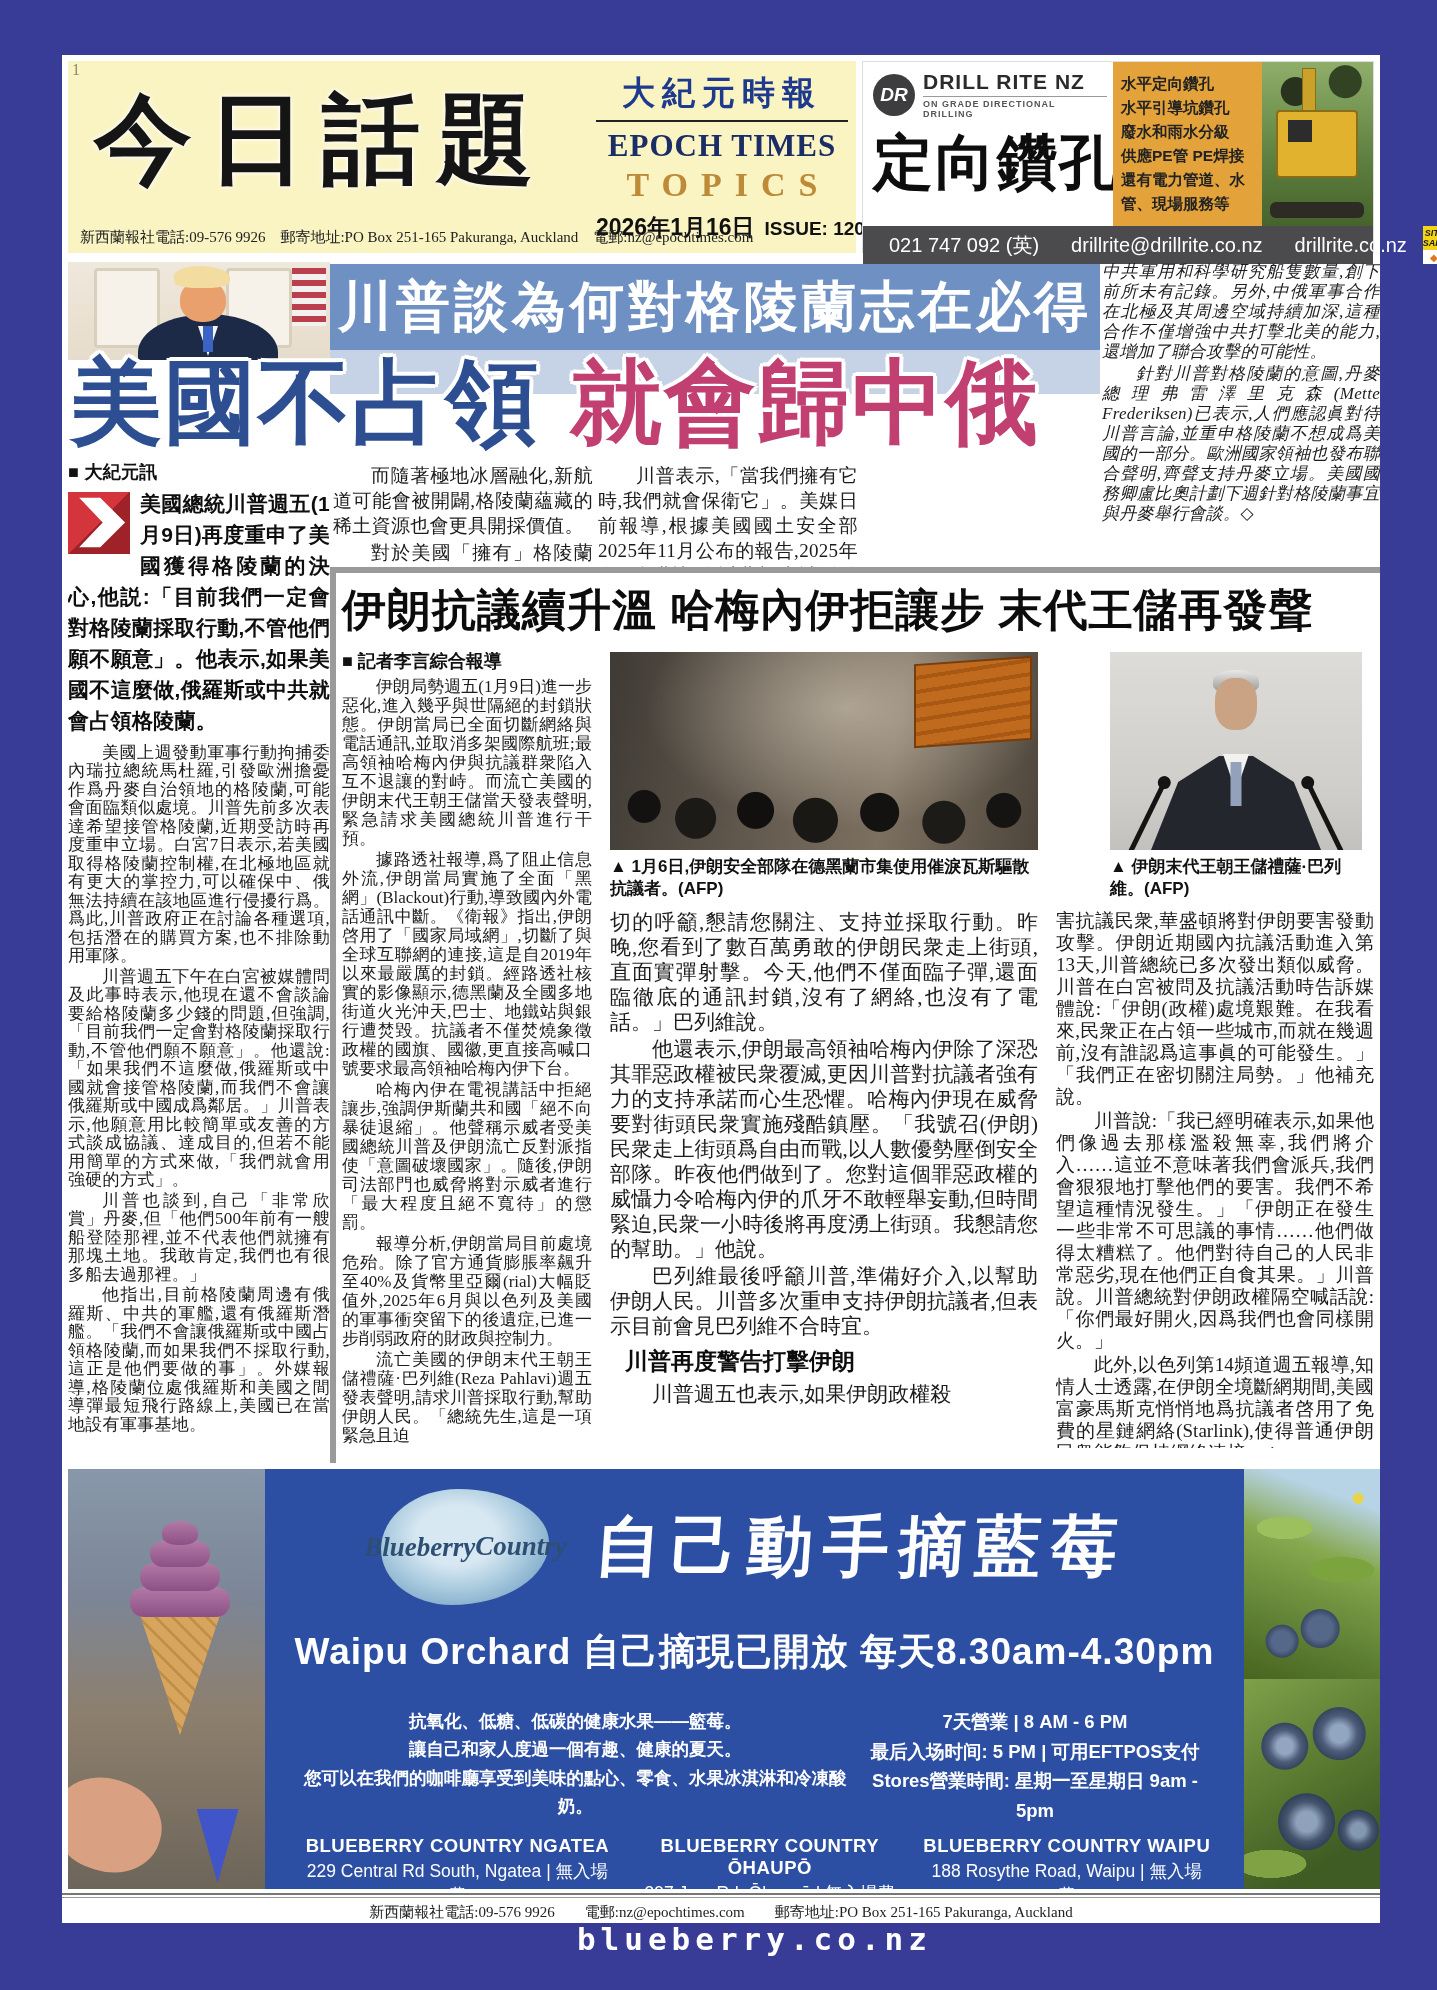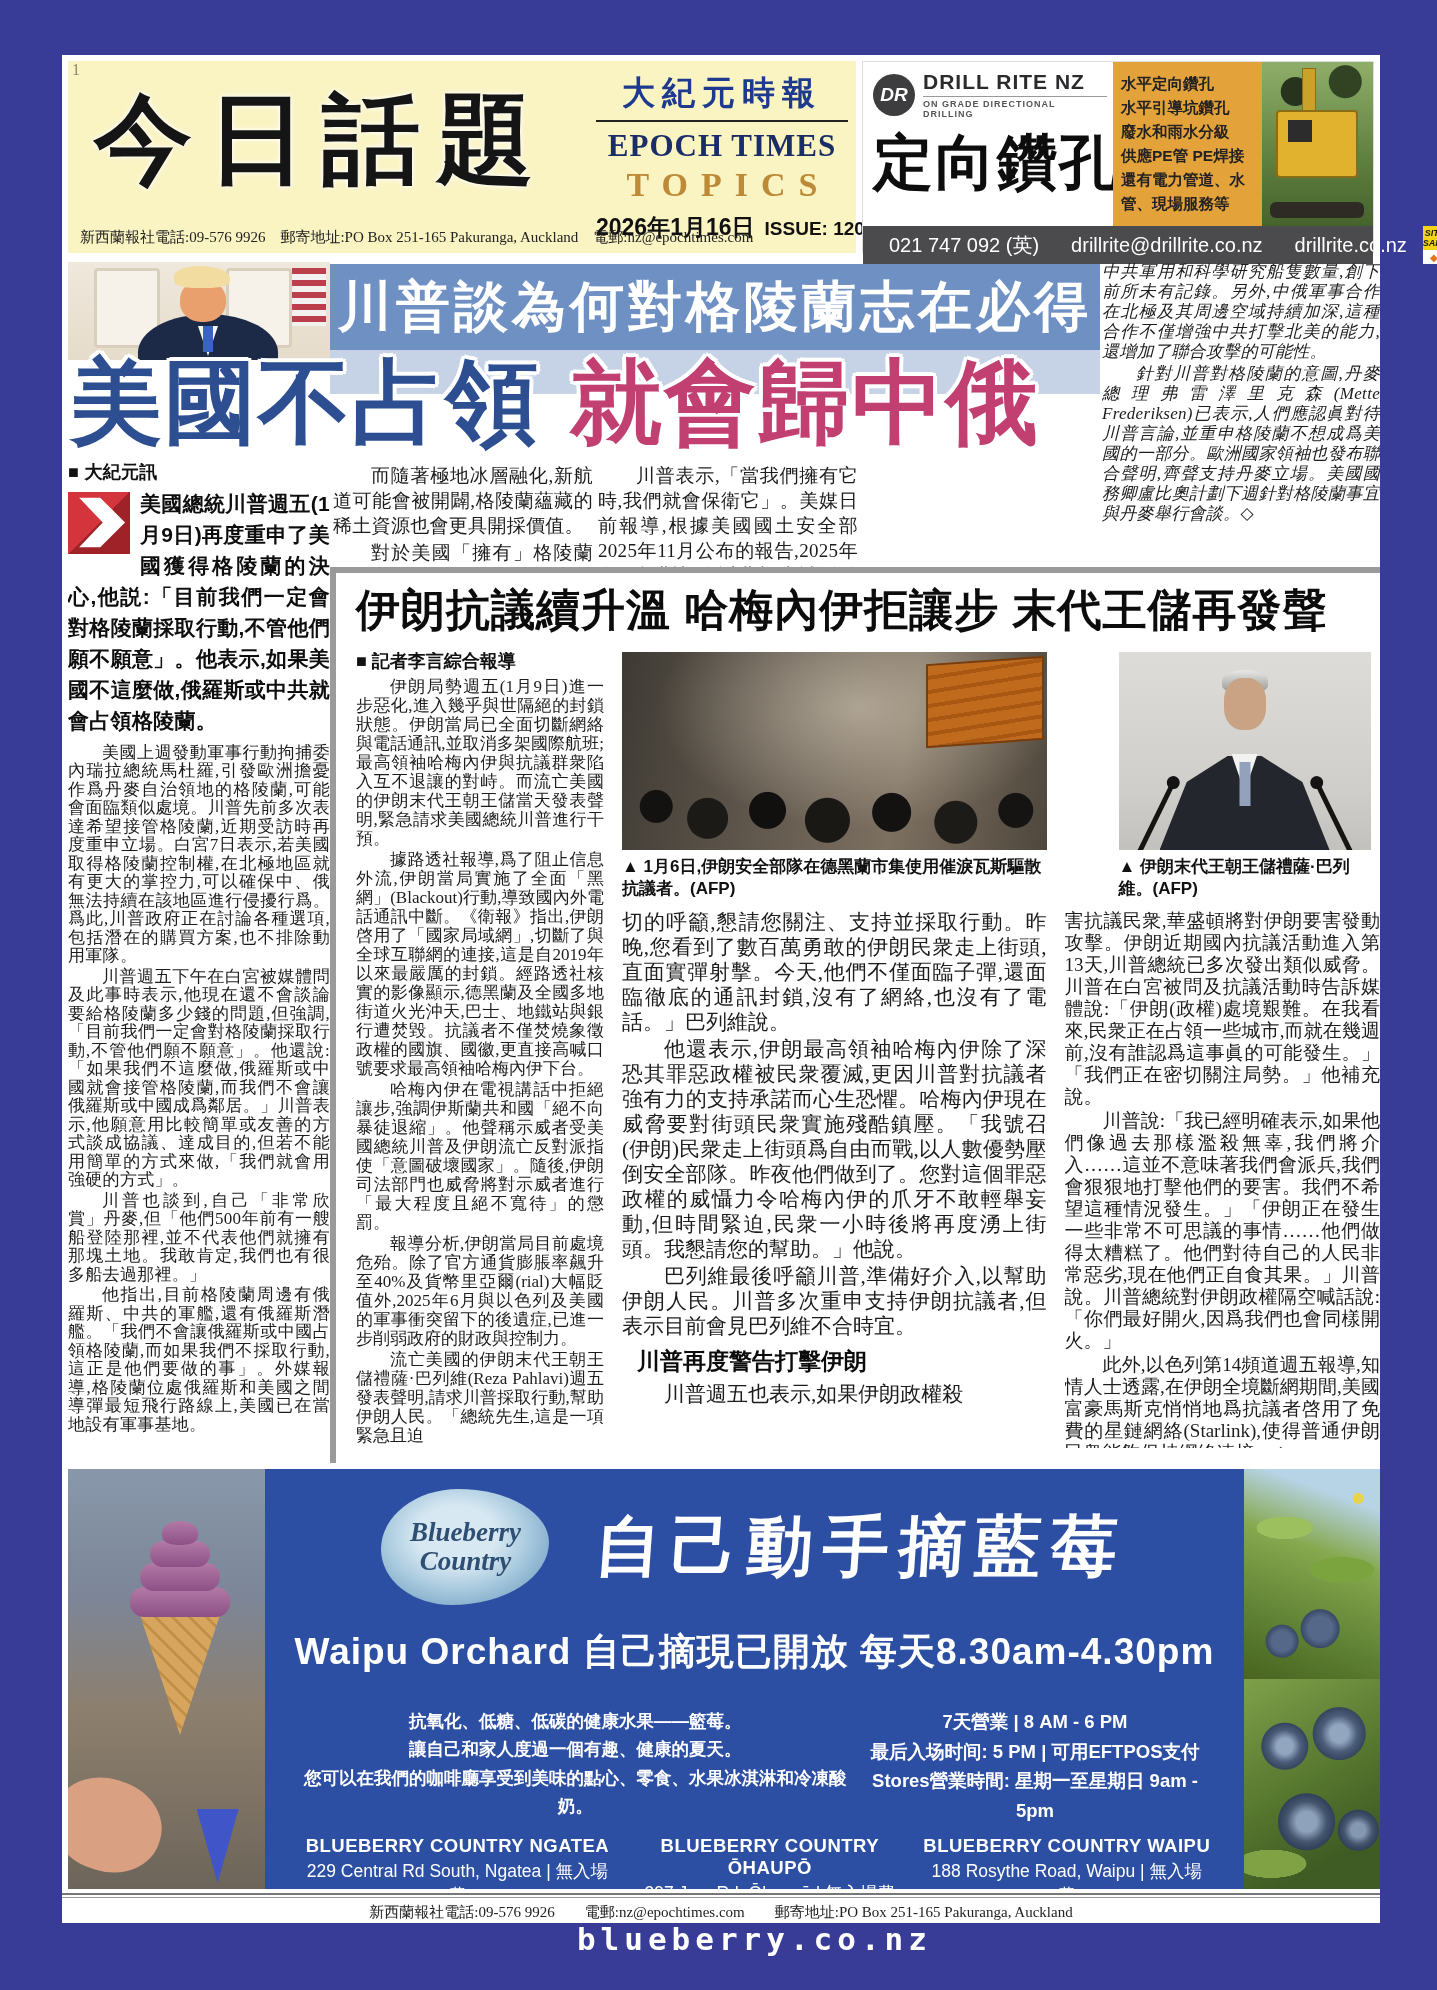--- a/index.html
+++ b/index.html
@@ -73,21 +73,21 @@
   .gl-col2 { left:271px; top:408px; width:260px; height:104px; font-size:19px; line-height:25px; }
   .gl-col3 { left:536px; top:408px; width:260px; height:104px; font-size:19px; line-height:25px; }
   .gl-col4 { left:1040px; top:207px; width:278px; height:302px; font-size:17px; line-height:20px;font-style:italic; }
   .byline { font-family:"Liberation Sans",sans-serif; font-size:18px; font-weight:bold; color:#111; margin-bottom:6px; text-indent:0; }
   .lead-wrap { margin-bottom:8px; }
   .lead-chevron { float:left; width:62px; height:62px; margin:4px 10px 2px 0; background:linear-gradient(135deg,#d4353c 50%,#9e2228 50%); position:relative; }
   .lead-chevron i { position:absolute; inset:0; background:#fff; clip-path:polygon(18% 10%,52% 10%,92% 50%,52% 90%,18% 90%,56% 50%); }
   .lead-text { font-family:"Liberation Sans",sans-serif; font-size:21px; line-height:31px; font-weight:bold; color:#0e0e0e; text-align:justify; }
 
   
-  .iran-box { position:absolute; left:268px; top:512px; width:1050px; height:896px; border-top:6px solid #9a9a9a; border-left:6px solid #9a9a9a; padding:8px 0 0 20px; overflow:hidden; }
+  .iran-box { position:absolute; left:268px; top:512px; width:1050px; height:896px; border-top:6px solid #9a9a9a; border-left:6px solid #9a9a9a; padding:8px 0 0 6px; overflow:hidden; }
   .iran-headline { font-size:44px; font-weight:900; color:#0c0c0c; letter-spacing:1px; white-space:nowrap; }
   .iran-body { display:flex; gap:18px; margin-top:12px; }
   .iran-colA { width:250px; height:796px; position:static; }
   .iran-colB { width:428px; height:796px; font-size:21px; line-height:25px; }
   .iran-colC { width:318px; height:796px; font-size:19px; line-height:22px; }
   .iran-colA,.iran-colB,.iran-colC { overflow:hidden; font-family:"Liberation Serif","DejaVu Serif",serif; color:#1c1c1c; text-align:justify; }
   .iran-colA { font-size:17px; line-height:19px; }
   .iran-box p { text-indent:2em; margin-bottom:2px; }
   .iran-box p.no-indent { text-indent:0; }
   .caption { font-family:"Liberation Sans",sans-serif; font-size:17px; line-height:22px; font-weight:bold; color:#111; text-align:left; text-indent:0; margin:6px 0 10px; }
@@ -123,21 +123,21 @@
   .ic-tier { position:absolute; background:linear-gradient(180deg,#b27aa6,#8d5086); border-radius:14px; }
   .ic1 { left:62px; top:118px; width:100px; height:30px; }
   .ic2 { left:72px; top:94px; width:80px; height:28px; }
   .ic3 { left:82px; top:72px; width:60px; height:26px; }
   .ic4 { left:94px; top:52px; width:36px; height:24px; border-radius:50% 50% 40% 40%; }
   .ic-cone { position:absolute; left:72px; top:146px; width:80px; height:120px; clip-path:polygon(0 0,100% 0,50% 100%); background:repeating-linear-gradient(45deg,#d8a55e 0 9px,#c08f48 9px 12px); }
   .ic-hand { position:absolute; left:-16px; bottom:18px; width:110px; height:92px; background:#d9a182; border-radius:48%; transform:rotate(18deg); }
   .ic-blue { position:absolute; right:26px; bottom:6px; width:42px; height:74px; clip-path:polygon(0 0,100% 0,50% 100%); background:#3f55c8; }
   .bb-center { flex:1; background:#2c4fa3; color:#fff; padding:20px 30px 12px; display:flex; flex-direction:column; }
   .bb-row1 { display:flex; align-items:center; justify-content:center; gap:46px; }
-  .bb-logo { width:168px; height:116px; flex:0 0 auto; background:radial-gradient(ellipse at 45% 40%, #d8e8f2 0 30%, #a9cade 55%, #7fa9c9 78%, #6d98bb 100%); border-radius:46% 54% 58% 42% / 52% 46% 54% 48%; display:flex; flex-direction:column; align-items:center; justify-content:center; color:#2e4f74; font-family:"Liberation Serif",serif; font-style:italic; }
+  .bb-logo { width:168px; height:116px; flex:0 0 auto; background:radial-gradient(ellipse at 45% 40%, #d8e8f2 0 30%, #a9cade 55%, #7fa9c9 78%, #6d98bb 100%); border-radius:46% 54% 58% 42% / 52% 46% 54% 48%; display:flex; flex-direction:row; align-items:center; justify-content:center; color:#2e4f74; font-family:"Liberation Serif",serif; font-style:italic; }
   .bb-logo .l1 { font-size:27px; font-weight:bold; }
   .bb-logo .l2 { font-size:27px; font-weight:bold; margin-top:-2px; }
   .bb-title { font-size:66px; font-weight:900; letter-spacing:10px; white-space:nowrap; transform:skewX(-4deg); }
   .bb-sub { text-align:center; font-size:37px; font-weight:900; margin-top:22px; letter-spacing:1px; white-space:nowrap; }
   .bb-divider { width:90%; height:2px; background:#e8edf6; margin:18px auto 0; }
   .bb-info { display:flex; justify-content:space-around; margin-top:12px; }
   .bb-info-left { text-align:center; font-size:17.5px; line-height:1.62; font-weight:bold; }
   .bb-info-right { text-align:center; font-size:18.5px; line-height:1.6; font-weight:bold; }
   .bb-locs { display:flex; justify-content:space-between; margin-top:10px; padding:0 4px; }
   .bb-loc { text-align:center; }

